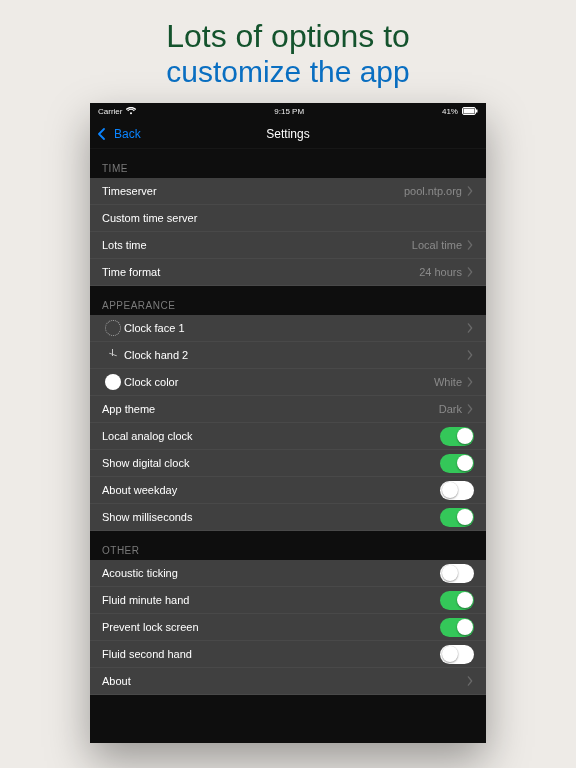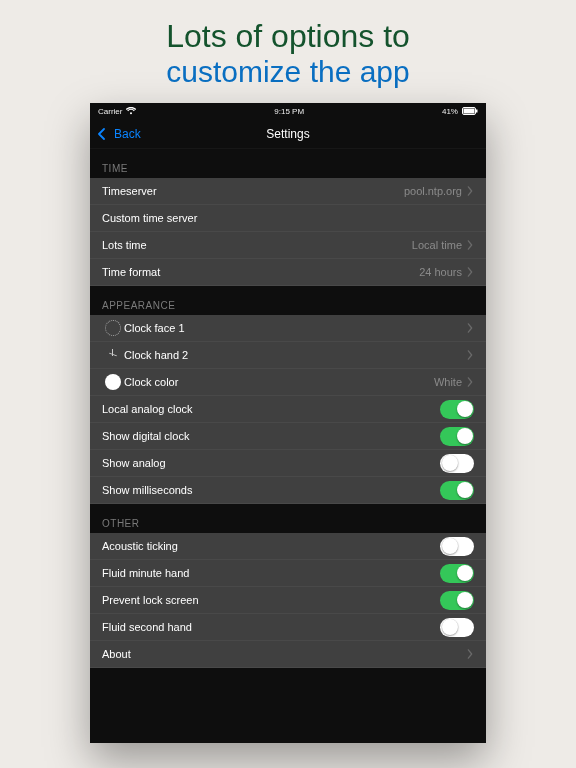--- a/index.html
+++ b/index.html
@@ -270,35 +270,45 @@
     <span class="label">Clock color</span>
     <span class="spacer"></span>
     <span class="value">White</span>
     <span class="chevron">
         <svg viewBox="0 0 8 12">
           <path d="M2 1l4 5-4 5" stroke="#6a6a6a" stroke-width="1.5" fill="none" stroke-linecap="round" stroke-linejoin="round"></path>
         </svg>
       </span>
   </div>
 
+  <div class="row">
+    <span class="label">App theme</span>
+    <span class="spacer"></span>
+    <span class="value">Dark</span>
+    <span class="chevron">
+        <svg viewBox="0 0 8 12">
+          <path d="M2 1l4 5-4 5" stroke="#6a6a6a" stroke-width="1.5" fill="none" stroke-linecap="round" stroke-linejoin="round"></path>
+        </svg>
+      </span>
+  </div>
 
   <div class="row">
     <span class="label">Local analog clock</span>
     <span class="spacer"></span>
     <span class="toggle on"></span>
   </div>
 
   <div class="row">
     <span class="label">Show digital clock</span>
     <span class="spacer"></span>
     <span class="toggle on"></span>
   </div>
 
   <div class="row">
-    <span class="label">Show analog</span>
+    <span class="label">About weekday</span>
     <span class="spacer"></span>
     <span class="toggle off"></span>
   </div>
 
   <div class="row">
     <span class="label">Show milliseconds</span>
     <span class="spacer"></span>
     <span class="toggle on"></span>
   </div>
 

